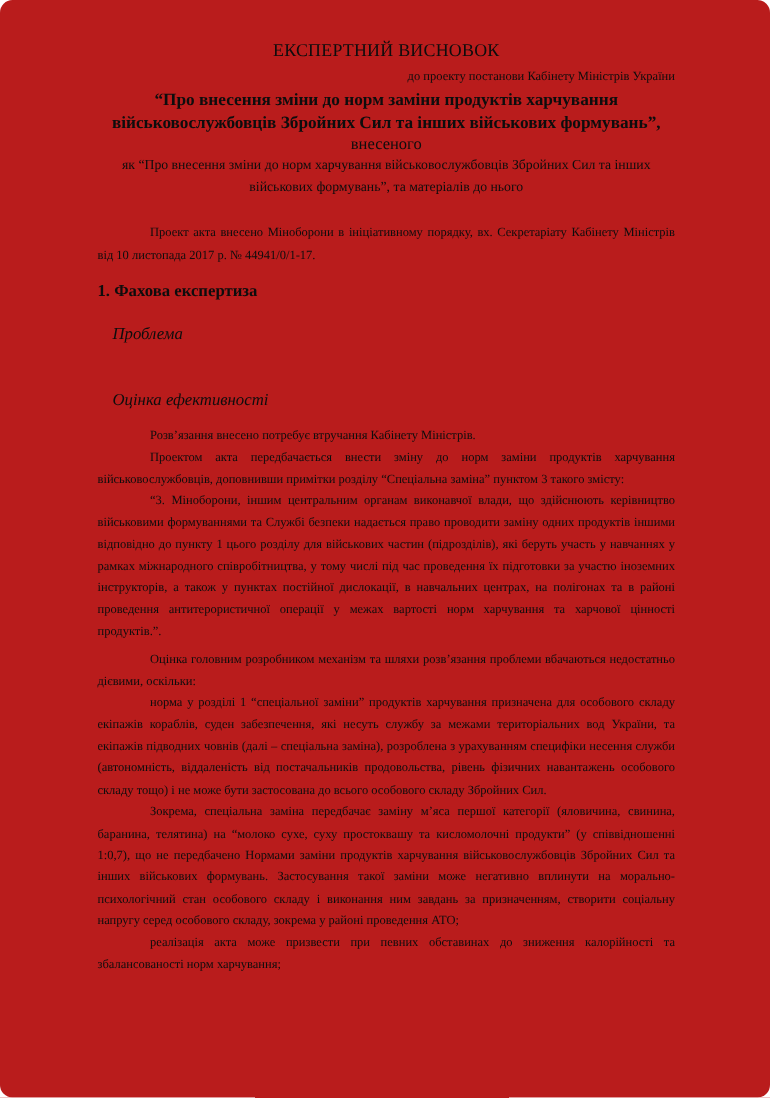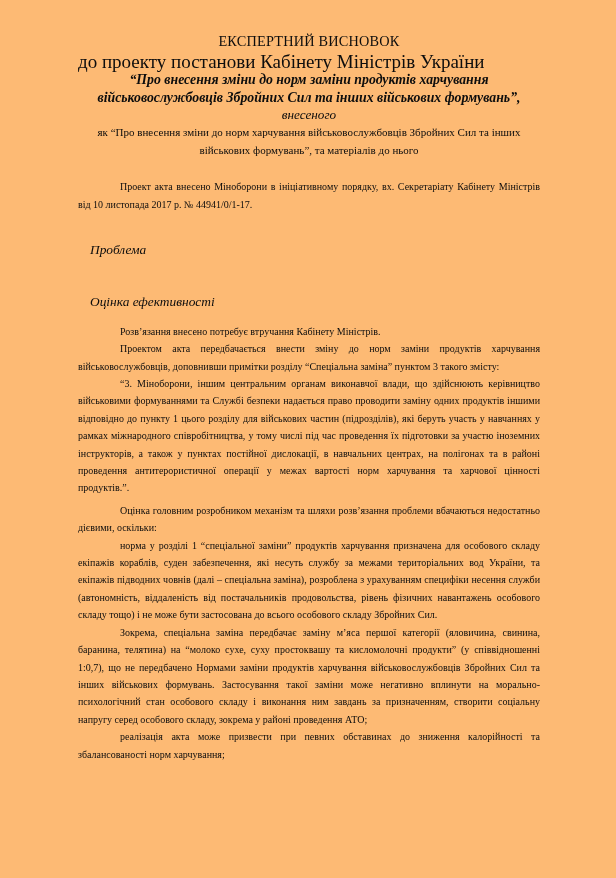--- a/index.html
+++ b/index.html
@@ -10,55 +10,55 @@
   }
   body {
     font-family: "Liberation Serif", "DejaVu Serif", serif;
     color: #0d0d0d;
   }
   .page {
     position: relative;
     width: 616px;
     height: 878px;
     margin: 0 auto;
-    background: #fdba74;
+    background: #b91c1c;
     overflow: hidden;
     box-sizing: border-box;
+    border-radius: 10px;
   }
   .content {
     position: absolute;
     left: 78px;
     top: 0;
     width: 462px;
     padding-top: 33px;
     box-sizing: content-box;
   }
   .title-block {
     text-align: center;
   }
   .doc-title {
     font-size: 14.3px;
     line-height: 17.6px;
     letter-spacing: 0.2px;
     text-align: center;
     margin: 0;
   }
   .doc-subtitle {
-    font-size: 19px;
+    font-size: 10px;
     line-height: 17.6px;
-    text-align: left;
+    text-align: right;
     margin: 2px 0 0 0;
   }
   .doc-title-bold {
     font-size: 13.8px;
     line-height: 17.6px;
     font-weight: bold;
     text-align: center;
     margin: 1px 0 0 0;
-    font-style: italic;
   }
   .doc-title-bold .normal-tail {
     font-weight: normal;
     font-size: 13.2px;
   }
   .doc-title-quote {
     font-size: 11px;
     line-height: 17.6px;
     text-align: center;
     margin: 0;
@@ -105,20 +105,21 @@
       <div class="doc-title-bold"><span>“Про внесення зміни до норм заміни продуктів харчування військовослужбовців Збройних Сил та інших військових формувань”,</span><span class="normal-tail"> внесеного</span></div>
       <div class="doc-title-quote">як “Про внесення зміни до норм харчування військовослужбовців Збройних Сил та інших військових формувань”, та матеріалів до нього</div>
     </div>
 
     <div class="spacer-lg"></div>
 
     <p class="body-par">Проект акта внесено Міноборони в ініціативному порядку, вх. Секретаріату Кабінету Міністрів від 10 листопада 2017 р. № 44941/0/1-17.</p>
 
     <div class="spacer-md"></div>
 
+    <div class="section-head">1. Фахова експертиза</div>
 
     <div class="spacer-sm"></div>
 
     <div class="sub-head">Проблема</div>
 
 
     <div class="spacer-md"></div>
 
     <div class="sub-head">Оцінка ефективності</div>
 

